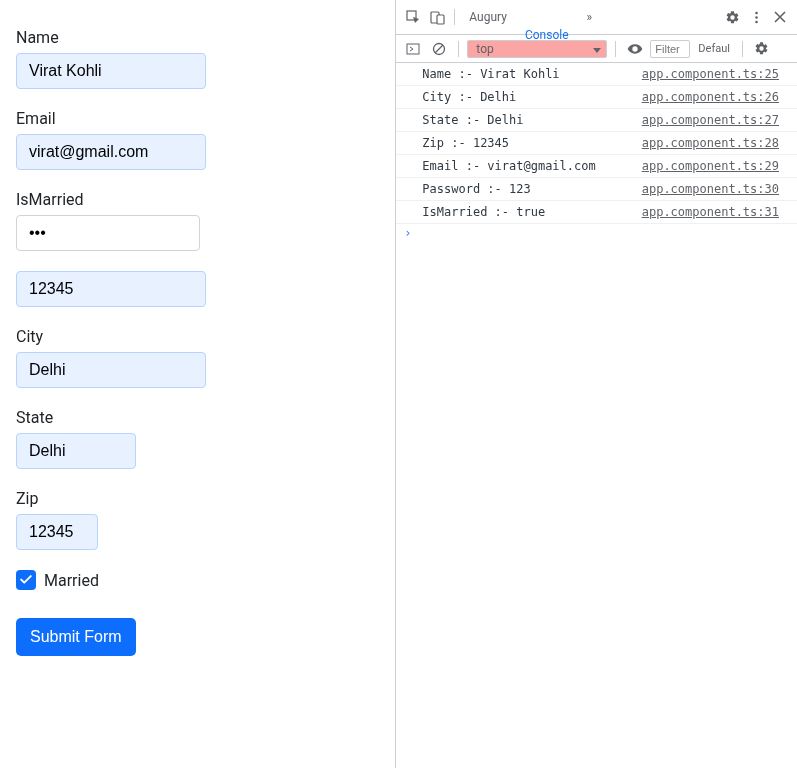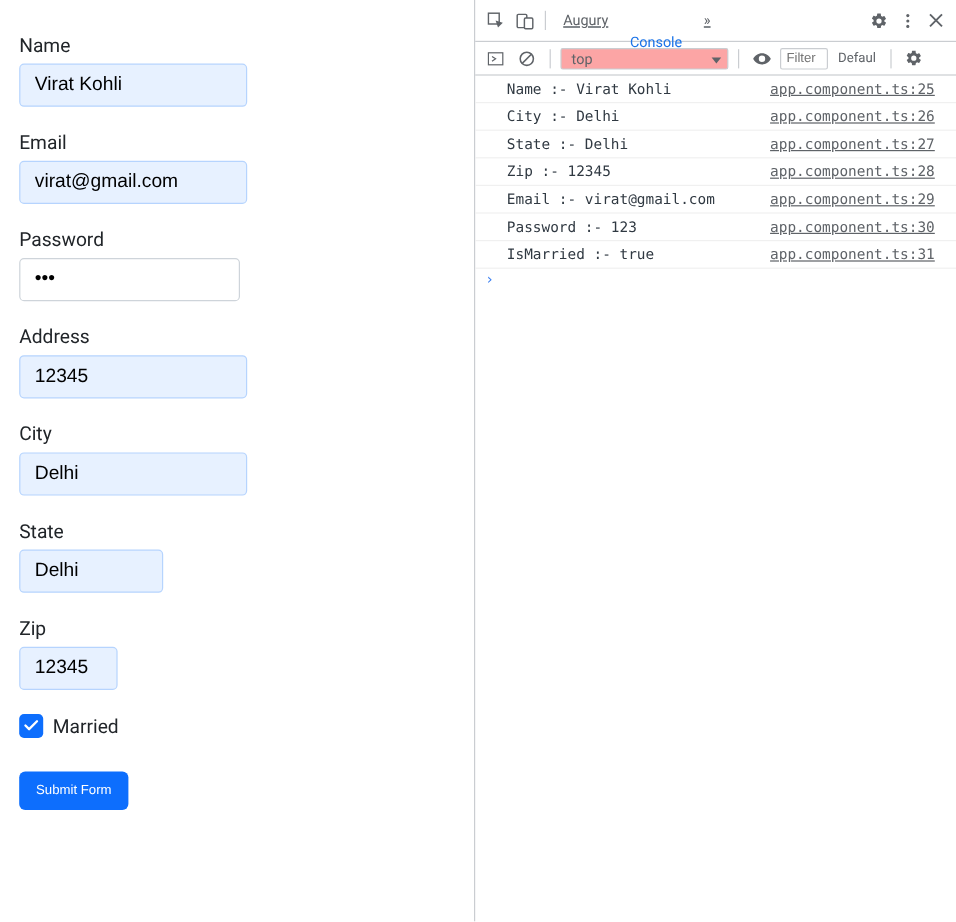--- a/index.html
+++ b/index.html
@@ -41,34 +41,33 @@
     .form-control.w-pwd { width: 184px; background:#fff; }
     .check-row { display:flex; align-items:center; gap:8px; margin-bottom: 28px; }
     .checkbox {
       width: 20px; height: 20px; border-radius: 4px;
       background: #0d6efd; display:flex; align-items:center; justify-content:center;
       cursor:pointer;
     }
     .checkbox svg { width:14px; height:14px; }
     .btn-primary {
       background: #0d6efd; color:#fff; border:none;
-      padding: 10px 14px; font-size: 11px; border-radius: 5px;
+      padding: 10px 14px; font-size: 16px; border-radius: 5px;
       cursor:pointer;
     }
     
     .devtools {
       flex: 1; border-left: 1px solid #cacdd1;
       display:flex; flex-direction:column; font-size:12px;
       color:#303942;
     }
     .dt-tabbar {
       display:flex; align-items:center; height:28px;
       border-bottom: 1px solid #cacdd1; padding: 17px 6px;
       gap:2px;
-      text-decoration:underline;
     }
     .dt-tabbar .spacer { flex:1; }
     .dt-tab { padding: 4px 8px; cursor:pointer; color:#5f6368; }
     .dt-tab.active { color:#1a73e8; border-bottom:2px solid #1a73e8; padding-bottom:2px;margin-top:36px; }
     .dt-iconbtn {
       width:22px; height:22px; display:flex; align-items:center; justify-content:center;
       color:#5f6368; cursor:pointer; border-radius:2px;
     }
     .dt-divider { width:1px; height:16px; background:#cacdd1; margin:0 4px; }
     .dt-toolbar {
@@ -110,26 +109,25 @@
     <label class="form-label">Name</label>
     <input class="form-control dirty" value="Virat Kohli" style="">
   </div>
 
   <div class="form-group">
     <label class="form-label">Email</label>
     <input class="form-control dirty" value="virat@gmail.com" style="">
   </div>
 
   <div class="form-group">
-    <label class="form-label">Password</label>
+    <label class="form-label">IsMarried</label>
     <input class="form-control w-pwd" value="•••" style="">
   </div>
 
   <div class="form-group">
-    <label class="form-label">Address</label>
     <input class="form-control dirty" value="12345" style="">
   </div>
 
   <div class="form-group">
     <label class="form-label">City</label>
     <input class="form-control dirty w-city" value="Delhi" style="">
   </div>
 
   <div class="form-group">
     <label class="form-label">State</label>

